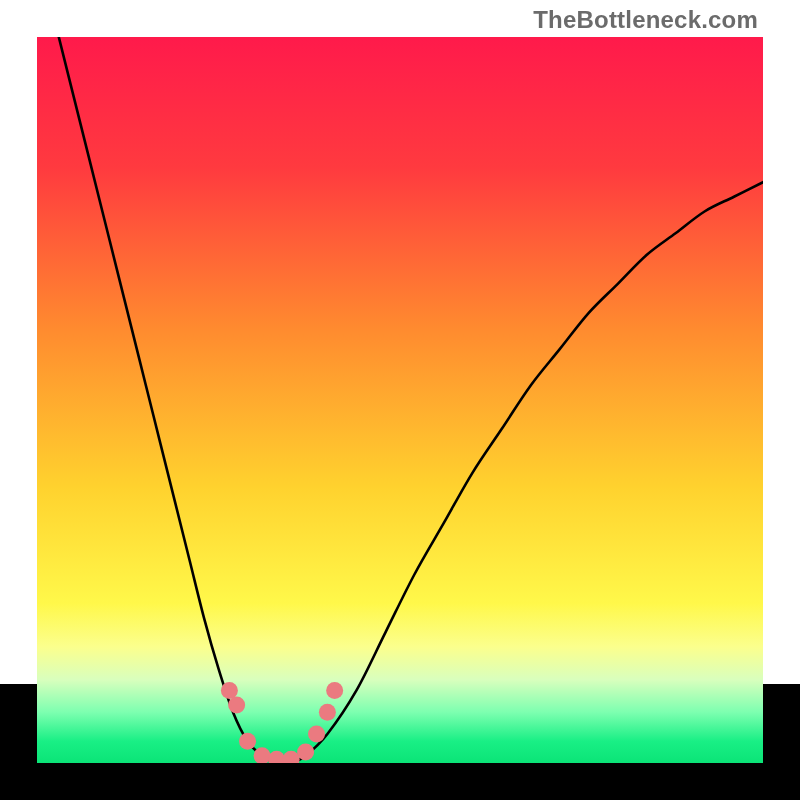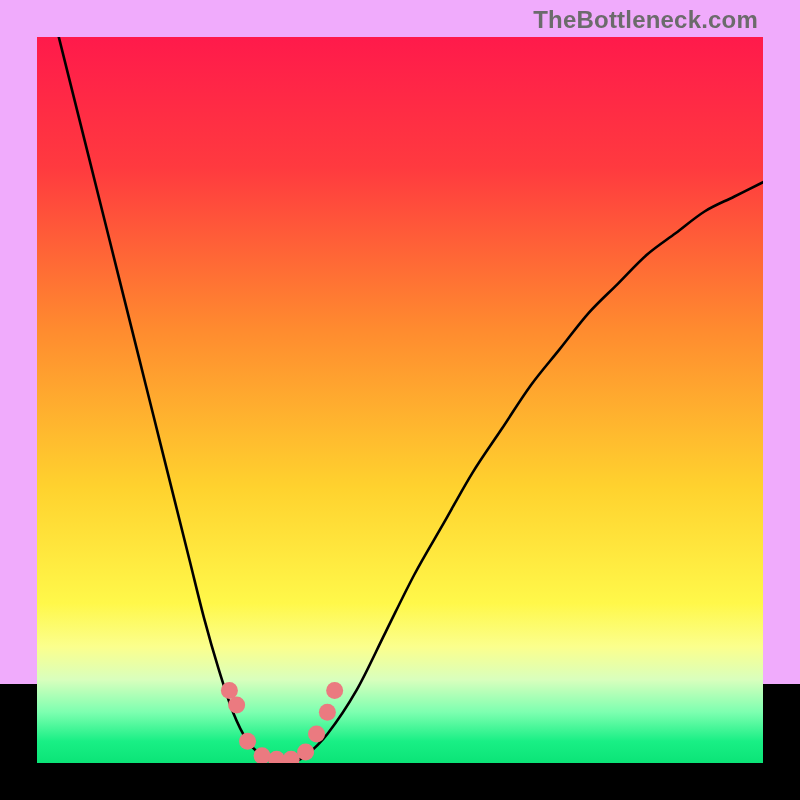--- a/index.html
+++ b/index.html
@@ -9,21 +9,21 @@
     height: 800px;
     background: #000;
     overflow: hidden;
   }
   .frame {
     position: absolute;
     left: 0;
     top: 0;
     width: 800px;
     height: 684px;
-    background: #f0abfc;
+    background: #ffffff;
   }
   .plot-area {
     position: absolute;
     left: 37px;
     top: 37px;
     width: 726px;
     height: 726px;
     overflow: hidden;
   }
   .gradient-bg {

